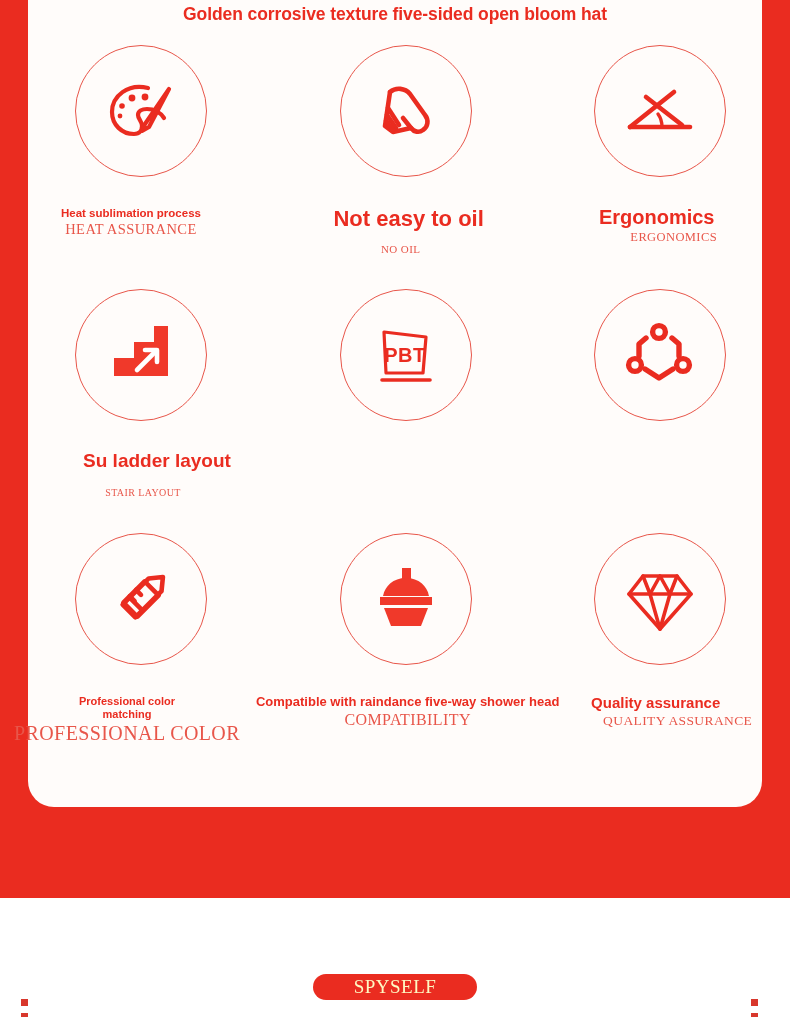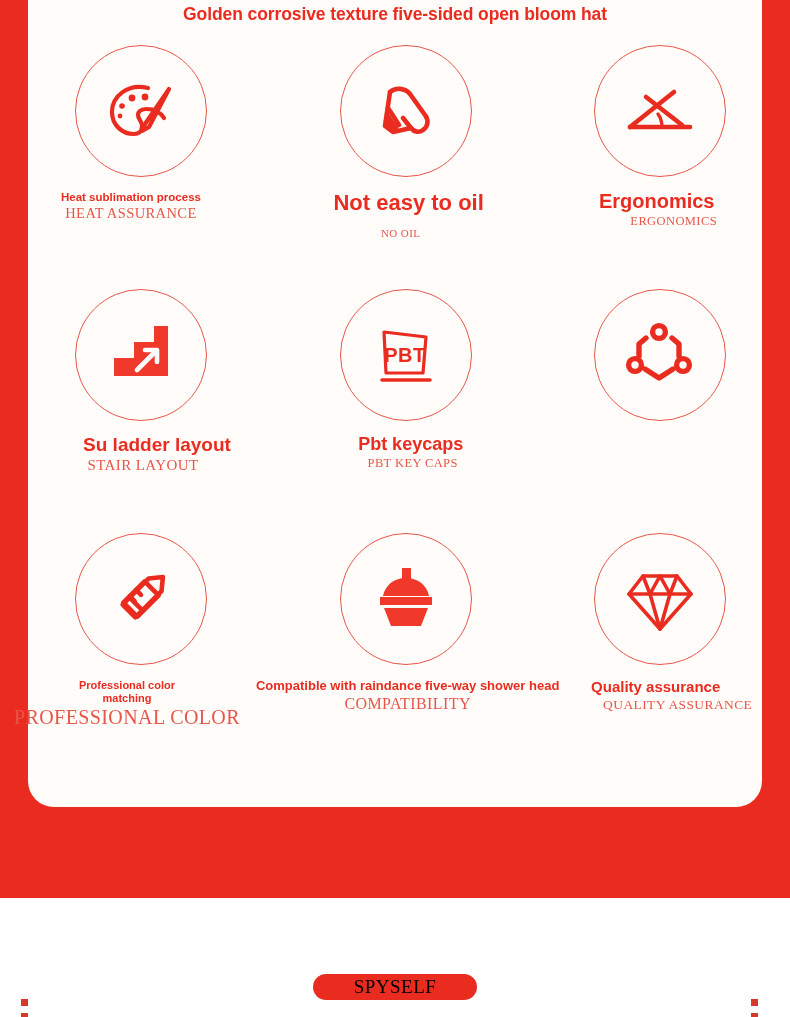--- a/index.html
+++ b/index.html
@@ -54,38 +54,39 @@
   }
   .icon-circle svg{display:block;}
   .label-wrap{
     margin-top:14px;width:100%;
     display:flex;flex-direction:column;align-items:center;
     line-height:1.05;
   }
   .label-cn{
     color:#ea2c20;font-weight:bold;text-align:center;
     white-space:nowrap;
+    margin-top:16px;
   }
   .label-en{
     color:#e8564a;text-align:center;white-space:nowrap;
     font-family:"Liberation Serif", serif;
     letter-spacing:0.4px;
   }
 
   
   .c0 .label-cn{font-size:11.5px;}          .c0 .label-en{font-size:14.5px;margin-top:3px;}
   .c0 .label-wrap{transform:translateX(-10px);}
   .c1 .label-cn{font-size:22px;}            .c1 .label-en{font-size:11px;margin-top:14px;}
   .c1 .label-wrap{transform:translateX(3px);}
   .c1 .label-en{transform:translateX(-8px);}
   .c2 .label-cn{font-size:20px;}            .c2 .label-en{font-size:12.5px;margin-top:3px;}
   .c2 .label-wrap{transform:translateX(-3px);}
   .c2 .label-en{transform:translateX(17px);}
 
-  .c3 .label-cn{font-size:19px;text-align:right;}            .c3 .label-en{font-size:15px;margin-top:3px;}
+  .c3 .label-cn{font-size:19px;text-align:right;}            .c3 .label-en{font-size:10px;margin-top:17px;}
   .c3 .label-wrap{transform:translateX(16px);}
   .c3 .label-en{transform:translateX(-14px);}
   .c4 .label-cn{font-size:18px;}            .c4 .label-en{font-size:12.5px;margin-top:3px;}
   .c4 .label-wrap{transform:translateX(5px);}
   .c4 .label-en{transform:translateX(2px);}
   .c5 .label-cn{font-size:15px;}            .c5 .label-en{font-size:13.5px;margin-top:3px;}
   .c5 .label-wrap{transform:translateX(-12px);}
   .c5 .label-en{transform:translateX(30px);}
 
   .c6 .label-cn{font-size:11px;line-height:1.18;white-space:normal;max-width:120px;}
@@ -102,21 +103,21 @@
     position:absolute;left:0;top:898px;width:790px;height:119px;
     background:#ffffff;
   }
   #brand-badge{
     position:absolute;left:313px;top:974px;
     width:164px;height:26px;border-radius:13px;
     background:#ea2c20;
     display:flex;align-items:center;justify-content:center;
   }
   #brand-badge span{
-    color:#000000;font-family:"Liberation Serif", serif;
+    color:#fef9c3;font-family:"Liberation Serif", serif;
     font-size:19px;letter-spacing:0.5px;
   }
   .corner-marks{position:absolute;width:7px;}
   .corner-marks .mk{width:7px;height:7px;background:#d8372c;}
   .corner-marks .mk + .mk{margin-top:7px;}
   #marks-left{left:21px;top:999px;}
   #marks-right{left:751px;top:999px;}
 </style>
 </head>
 <body>
@@ -193,24 +194,20 @@
       </div>
     </div>
 
     <div class="feature-cell c4">
       <div class="icon-circle">
         <svg width="86" height="86" viewBox="0 0 86 86" fill="none" stroke="#ea2c20" stroke-width="3.2" stroke-linecap="round" stroke-linejoin="round">
           <path d="M21 20 L63 25 L60 61 L23 61 Z"></path>
           <path d="M19 68 L67 68" stroke-width="3.6"></path>
           <text x="42" y="50" text-anchor="middle" fill="#ea2c20" stroke="none" font-family="Liberation Sans, sans-serif" font-size="20" font-weight="bold" letter-spacing="0.5">PBT</text>
         </svg>
-      </div>
-      <div class="label-wrap">
-        <div class="label-cn">Pbt keycaps</div>
-        <div class="label-en">PBT KEY CAPS</div>
       </div>
     </div>
 
     <div class="feature-cell c5">
       <div class="icon-circle">
         <svg width="86" height="86" viewBox="0 0 86 86" fill="none" stroke="#ea2c20" stroke-width="5.4" stroke-linecap="round" stroke-linejoin="round">
           <path d="M29 26 L22 32 L22 44"></path>
           <path d="M55 26 L62 32 L62 44"></path>
           <path d="M28 57 L42 66 L56 57"></path>
           <circle cx="42" cy="20" r="6.4"></circle>

